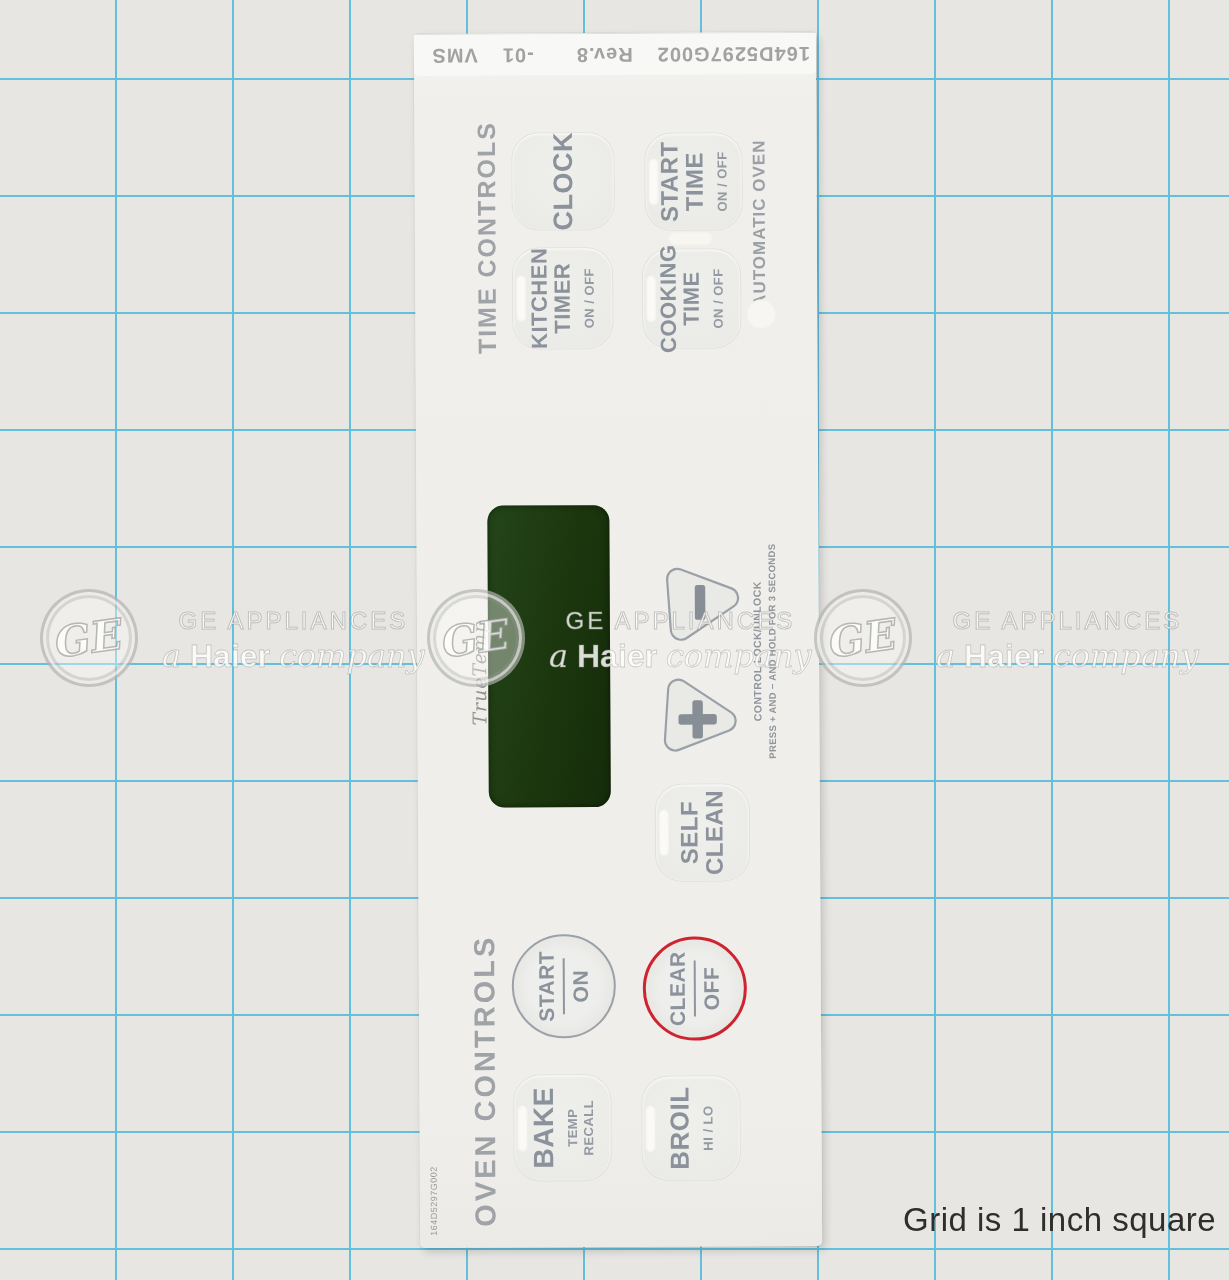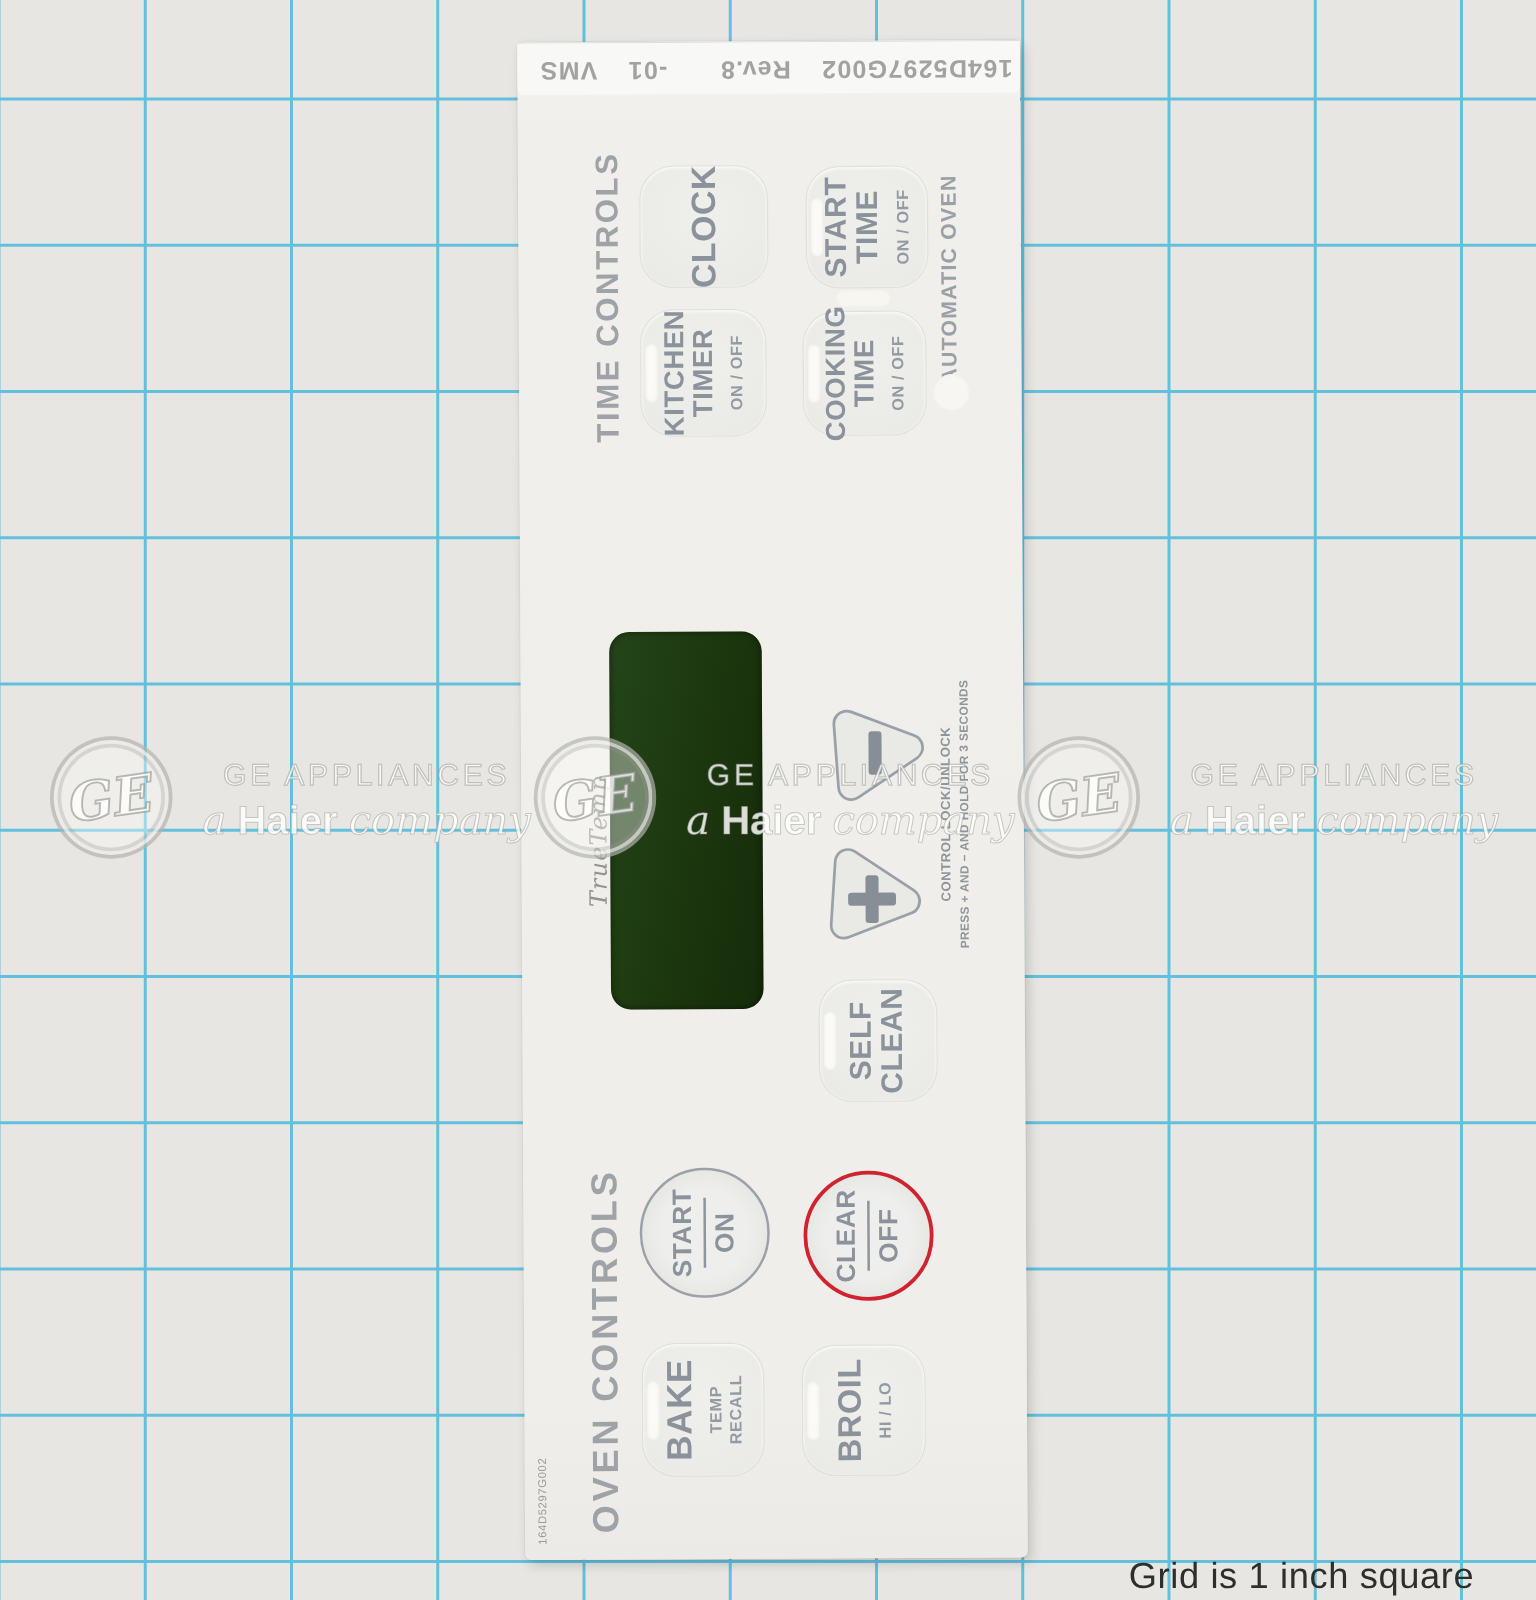--- a/index.html
+++ b/index.html
@@ -134,21 +134,21 @@
   }
   .wm-tag {
     margin-top:2px; font-size:32px; white-space:nowrap;
     color:rgba(253,253,251,0.85); -webkit-text-stroke:0.8px rgba(145,145,142,0.45);
   }
   .wm-tag .it { font-family:"DejaVu Serif", serif; font-style:italic; }
   .wm-tag .bd { font-weight:bold; }
 
   .caption {
     position:absolute; left:903px; top:1201px;
-    font-size:29px; color:#2e2e2c; letter-spacing:0.5px; white-space:nowrap;margin-top:44px;
+    font-size:33px; color:#2e2e2c; letter-spacing:0.5px; white-space:nowrap;
   }
 </style>
 </head>
 <body>
 
 <div class="stage">
 
   <div class="panel">
 
     <div class="part-strip">

